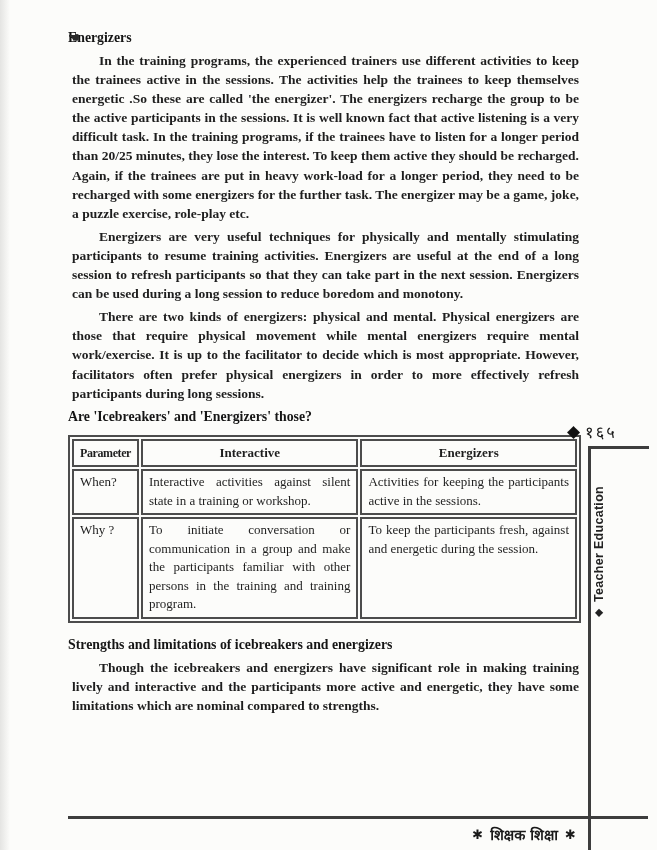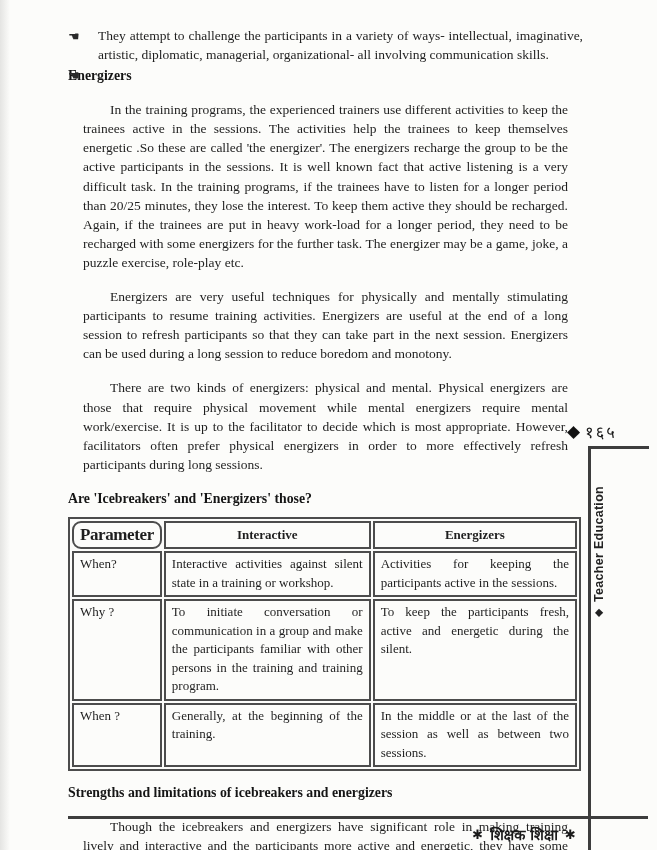--- a/index.html
+++ b/index.html
@@ -24,35 +24,35 @@
   .bullets li{position:relative;padding-left:30px;text-align:justify;margin:0 0 1px 0;}
   .bullet-ic{
     position:absolute;left:0;top:1px;
     font-family:"DejaVu Sans", sans-serif;
     font-size:13px;color:#2a2a2a;
   }
   h3{
     font-size:13.8px;margin:2px 0 1px 0;font-weight:bold;color:#151515;
     line-height:19px;
   }
-  p{margin:15px;text-align:justify;text-indent:27px;}
+  p{margin:4px;text-align:justify;text-indent:27px;font-weight:bold;}
 
   table.cmp{
     border-collapse:separate;border-spacing:2px;
     width:513px;margin:9px 0 12px 0;
     border:2px solid #4c4c4c;
     font-size:13px;line-height:18.5px;
     background:#fcfcfa;
   }
   table.cmp th, table.cmp td{
     border:2px solid #4c4c4c;
     padding:2px 6px 3px 6px;vertical-align:top;
   }
   table.cmp th{font-weight:bold;text-align:center;padding-top:3px;}
-  table.cmp th.param{font-size:17px;letter-spacing:-.4px;border-radius:9px;}
+  table.cmp th.param{font-size:12px;letter-spacing:-.4px;}
   table.cmp td.key{white-space:nowrap;}
   table.cmp td.desc{text-align:justify;}
   col.c1{width:67px;} col.c2{width:223px;} col.c3{width:223px;}
 
   
   .vline{position:absolute;left:588px;top:446px;width:2.5px;height:404px;background:#3d3d3d;}
   .hstub{position:absolute;left:588px;top:446px;width:61px;height:2.5px;background:#3d3d3d;}
   .pgnum-wrap{
     position:absolute;left:567px;top:418px;width:86px;height:26px;
     display:flex;align-items:center;gap:5px;
@@ -80,21 +80,20 @@
 </head>
 <body>
 
 <div id="page">
 
   <div class="content">
 
     <ul class="bullets">
       <li>
         <span class="bullet-ic">☚</span>
-        <span>They attempt to challenge the participants in a variety of ways- intellectual, imaginative, artistic, diplomatic, managerial, organizational- all involving communication skills.</span>
       </li>
       <li>
         <span class="bullet-ic">☚</span>
       </li>
       <li>
         <span class="bullet-ic">☚</span>
       </li>
     </ul>
 
     <h3>Energizers</h3>
@@ -119,26 +118,21 @@
       </thead>
       <tbody>
         <tr>
           <td class="key">When?</td>
           <td class="desc">Interactive activities against silent state in a training or workshop.</td>
           <td class="desc">Activities for keeping the participants active in the sessions.</td>
         </tr>
         <tr>
           <td class="key">Why ?</td>
           <td class="desc">To initiate conversation or communication in a group and make the participants familiar with other persons in the training and training program.</td>
-          <td class="desc">To keep the participants fresh, active and energetic during the silent.</td>
-        </tr>
-        <tr>
-          <td class="key">When ?</td>
-          <td class="desc">Generally, at the beginning of the training.</td>
-          <td class="desc">In the middle or at the last of the session as well as between two sessions.</td>
+          <td class="desc">To keep the participants fresh, against and energetic during the session.</td>
         </tr>
       </tbody>
     </table>
 
     <h3>Strengths and limitations of icebreakers and energizers</h3>
     <p>Though the icebreakers and energizers have significant role in making training lively and interactive and the participants more active and energetic, they have some limitations which are nominal compared to strengths.</p>
 
   </div>
 
   <div class="pgnum-wrap">

